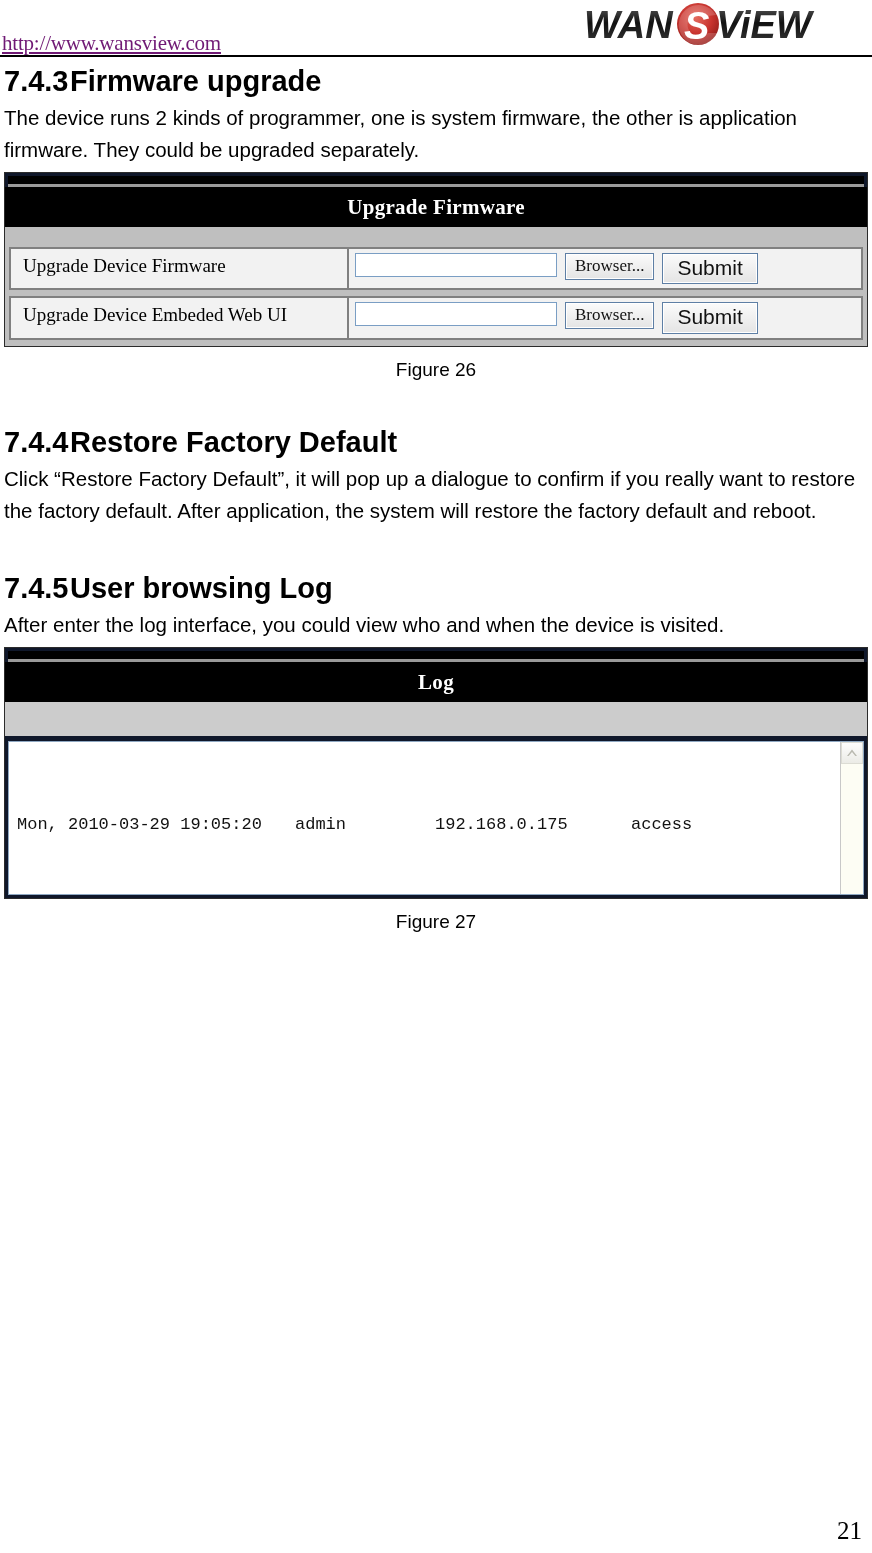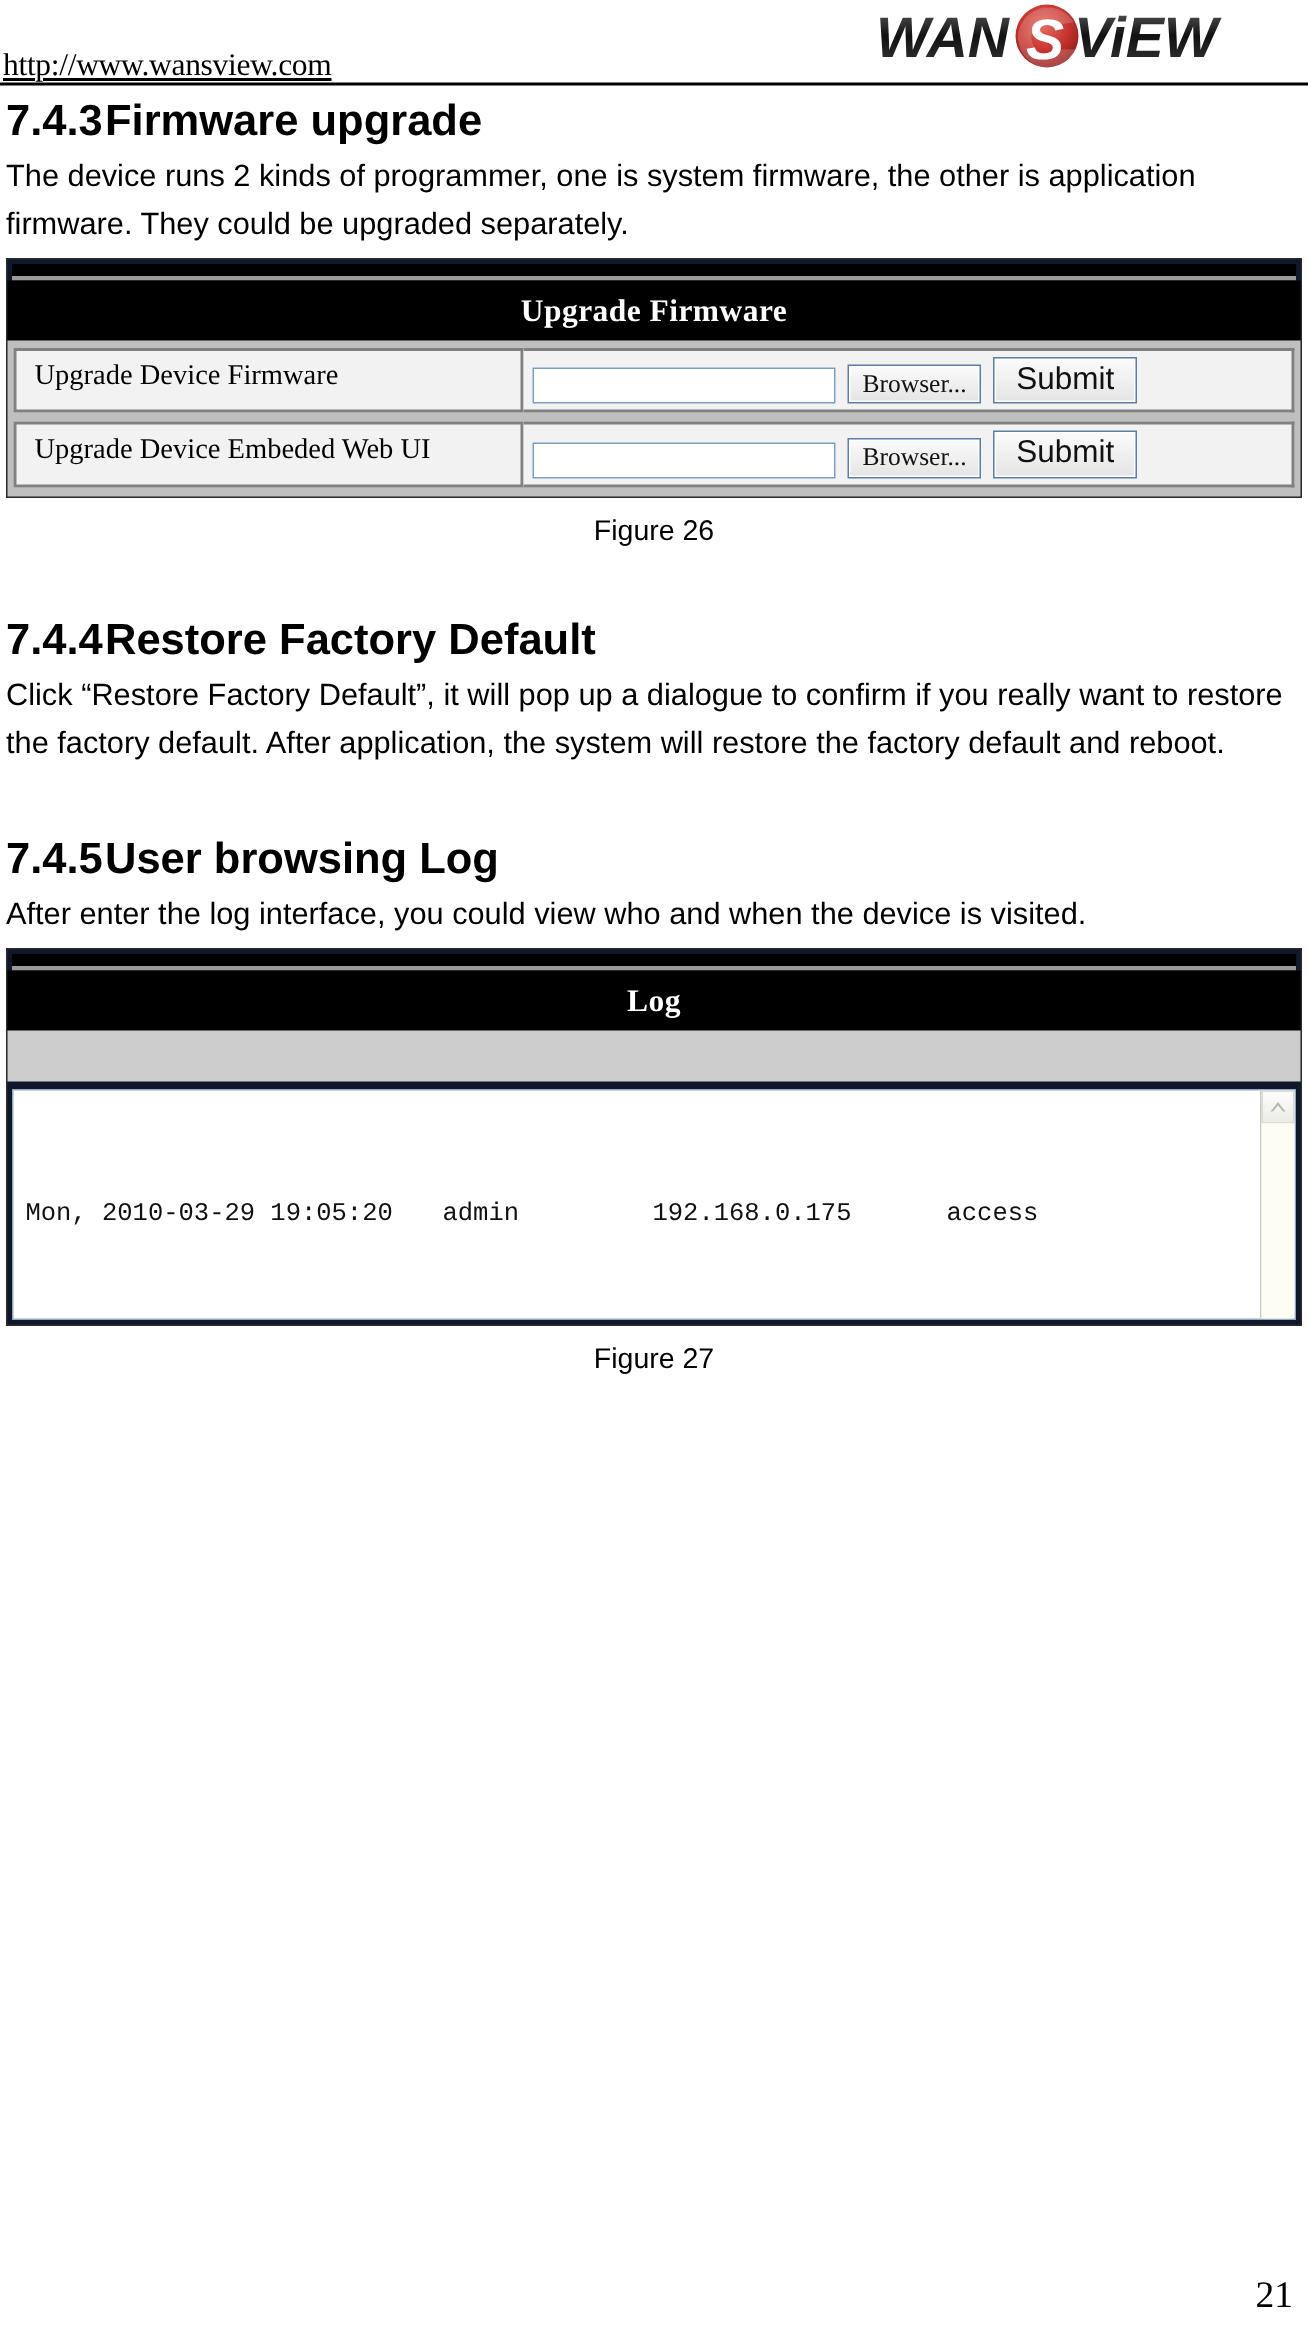--- a/index.html
+++ b/index.html
@@ -27,21 +27,21 @@
   .header {
     position: relative;
     height: 56px;
   }
   .site-url {
     position: absolute;
     left: 2px;
     top: 33px;
     font-family: "Liberation Serif", serif;
     font-size: 21px;
-    color: #000000;
+    color: #701a75;
     text-decoration: underline;
     line-height: 1;
     letter-spacing: -0.2px;
   }
   .logo {
     position: absolute;
     right: 4px;
     top: 2px;
     width: 320px;
     height: 48px;
@@ -106,21 +106,21 @@
     text-align: center;
     color: #ffffff;
     font-family: "Liberation Serif", serif;
     font-weight: bold;
     font-size: 21px;
     background: #000000;
     letter-spacing: 0.3px;
   }
   .panel-body {
     background: #bfbfbf;
-    padding: 5px 4px 6px 4px;
+    padding: 20px 4px 6px 4px;
   }
 
   
   .fw-row {
     display: flex;
     align-items: stretch;
     margin-bottom: 6px;
   }
   .fw-row:last-child { margin-bottom: 0; }
   .fw-label {
@@ -135,21 +135,21 @@
     white-space: nowrap;
     overflow: hidden;
   }
   .fw-fields {
     flex: 1;
     background: #f2f2f2;
     border: 2px solid #808080;
     border-left: none;
     box-sizing: border-box;
     display: flex;
-    align-items: flex-end;
+    align-items: flex-start;
     padding: 4px 6px;
     gap: 8px;
   }
   .fw-input {
     width: 202px;
     height: 24px;
     background: #ffffff;
     border: 1px solid #7a9ec4;
     box-sizing: border-box;
     font-family: "Liberation Sans", sans-serif;

